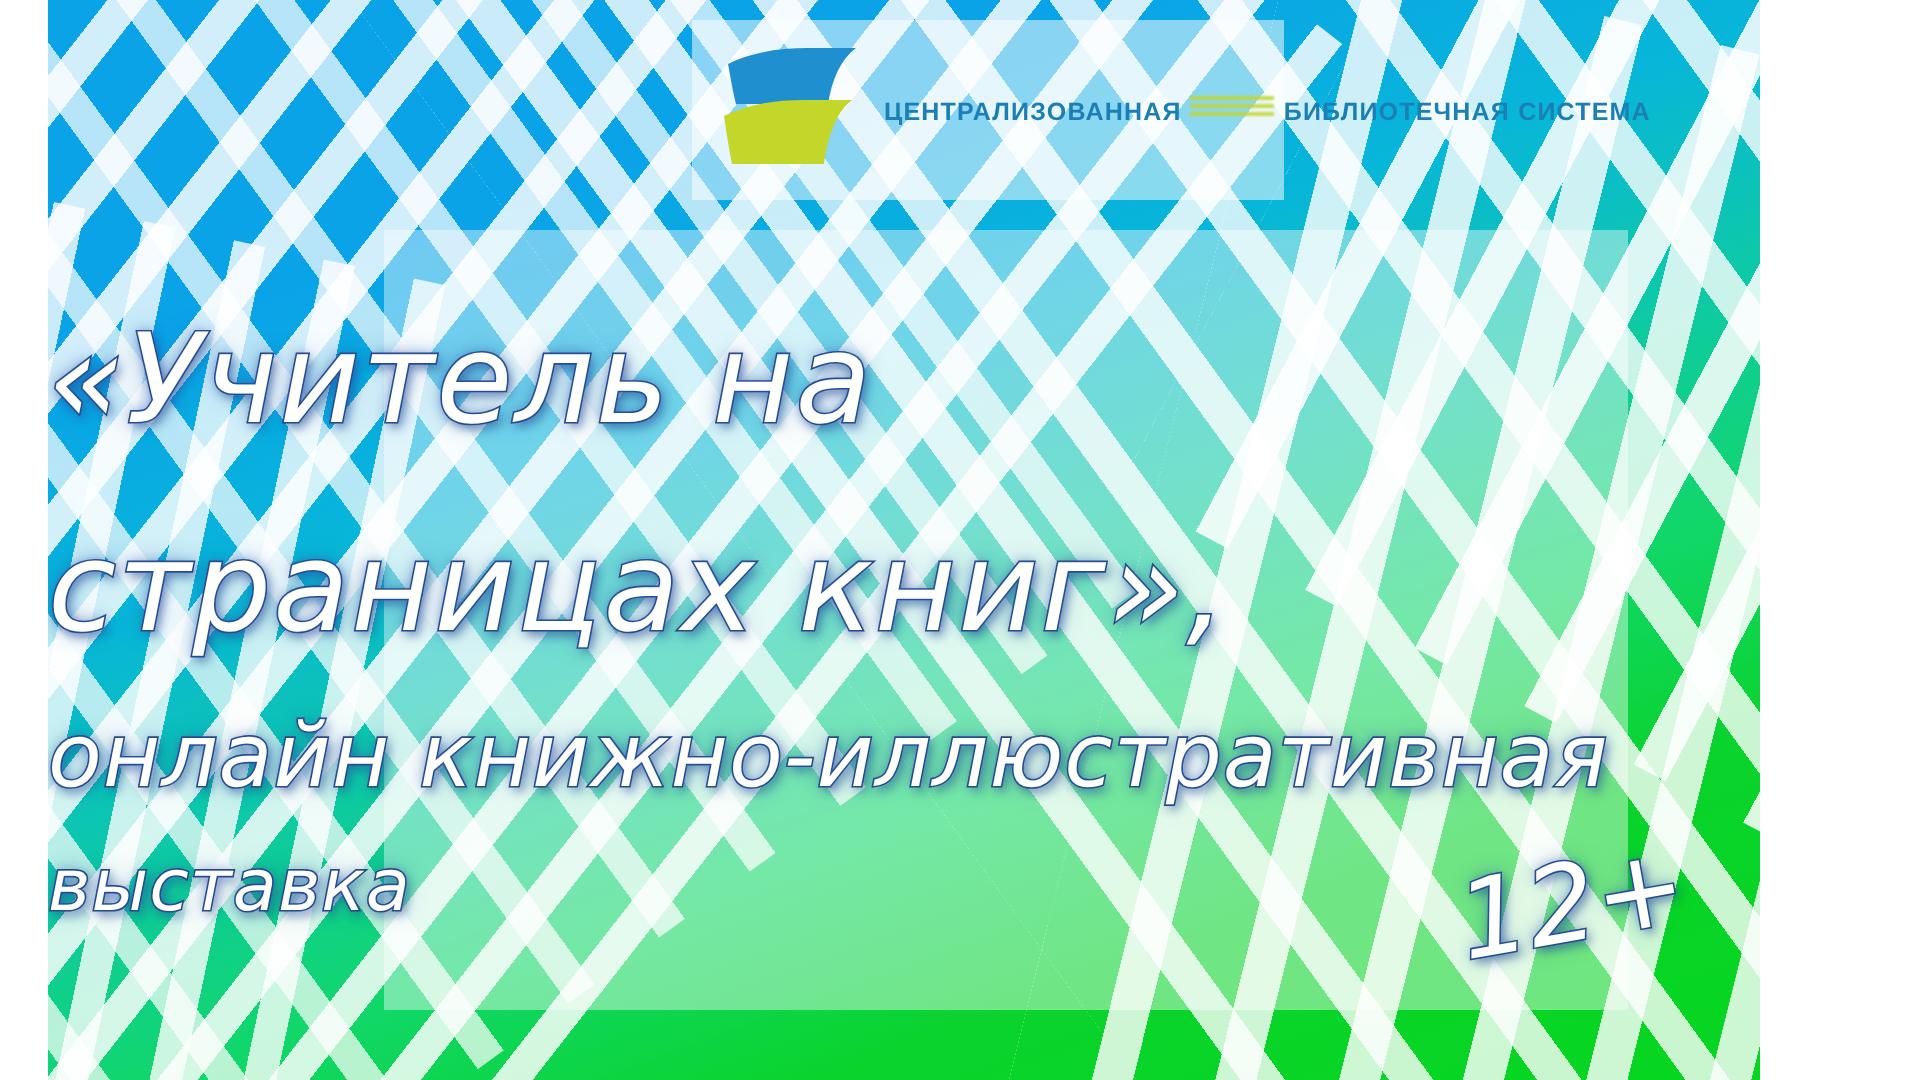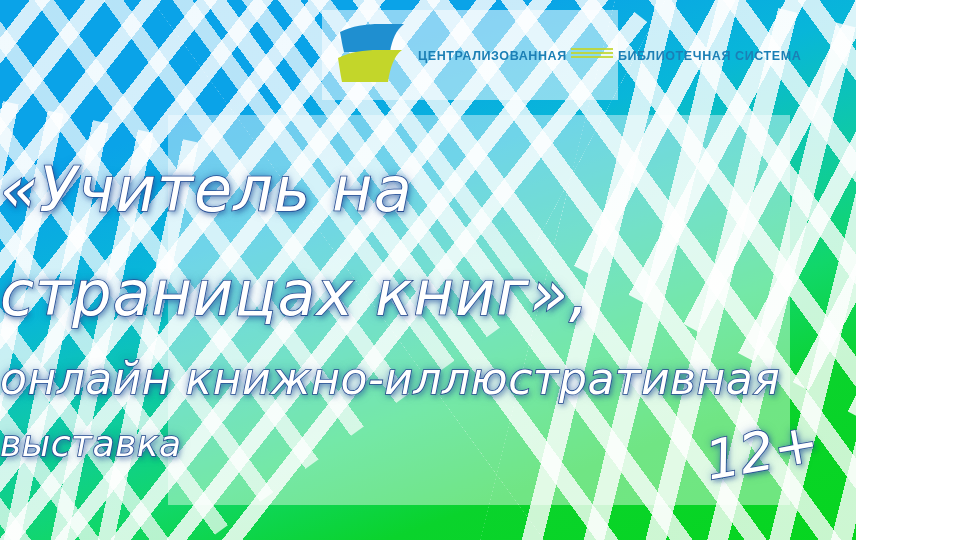--- a/index.html
+++ b/index.html
@@ -7,20 +7,21 @@
     padding: 0;
     background: #ffffff;
   }
   #poster {
     position: relative;
     width: 856px;
     height: 540px;
     overflow: hidden;
     font-family: "DejaVu Sans", sans-serif;
     background: #00a0e9;
+    margin-left: 24px;
   }
 
   
   .bg-gradient {
     position: absolute;
     inset: 0;
     background:
       linear-gradient(160deg,
         #0aa3e8 0%,
         #0aa3e8 22%,

